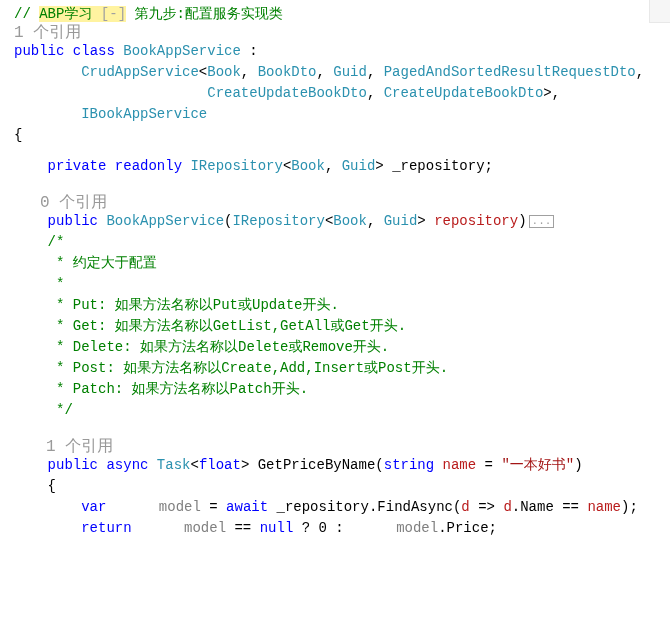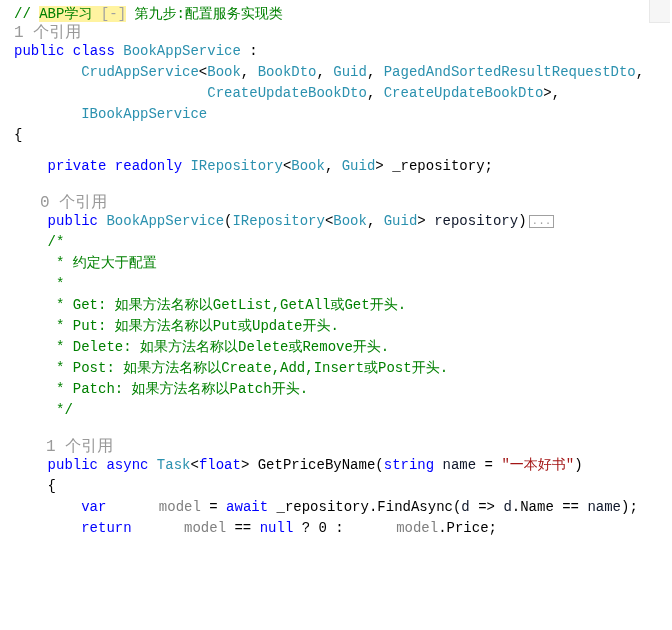--- a/index.html
+++ b/index.html
@@ -20,21 +20,21 @@
   .line {
     white-space: pre;
     padding-left: 14px;
     position: relative;
   }
   .comment { color: #008000; }
   .highlight { background: #fff3a0; }
   .outline-toggle { color: #a0a0a0; }
   .keyword { color: #0000ff; margin-top: 12px; }
   .type { color: #2b91af; text-align: center; }
-  .param { color: #0f172a; }
+  .param { color: #b91c1c; }
   .var { color: #808080; padding-left: 44px; }
   .string { color: #a31515; }
   .num { color: #000; }
   .name { color: #000; }
   .punc { color: #000; }
   .lambda { color: #000; }
   .codelens {
     font-size: 16px;
     color: #999;
     padding-left: 14px;
@@ -86,22 +86,22 @@
 
   <div class="line" style="height:18px"></div>
 
   <div class="codelens" style="padding-left:40px">0 个引用</div>
 
   <div class="line">    <span class="keyword">public</span> <span class="type">BookAppService</span><span class="punc">(</span><span class="type">IRepository</span><span class="punc">&lt;</span><span class="type">Book</span><span class="punc">, </span><span class="type">Guid</span><span class="punc">&gt; </span><span class="param">repository</span><span class="punc">)</span><span class="fold-box">...</span></div>
 
   <div class="line comment">    <span>/*</span></div>
   <div class="line comment">    <span> * 约定大于配置</span></div>
   <div class="line comment">    <span> *</span></div>
+  <div class="line comment">    <span> * Put: 如果方法名称以Put或Update开头.</span></div>
   <div class="line comment">    <span> * Get: 如果方法名称以GetList,GetAll或Get开头.</span></div>
-  <div class="line comment">    <span> * Put: 如果方法名称以Put或Update开头.</span></div>
   <div class="line comment">    <span> * Delete: 如果方法名称以Delete或Remove开头.</span></div>
   <div class="line comment">    <span> * Post: 如果方法名称以Create,Add,Insert或Post开头.</span></div>
   <div class="line comment">    <span> * Patch: 如果方法名称以Patch开头.</span></div>
   <div class="line comment">    <span> */</span></div>
 
   <div class="line" style="height:18px"></div>
 
 
   <div class="codelens" style="padding-left:46px">1 个引用</div>
 

